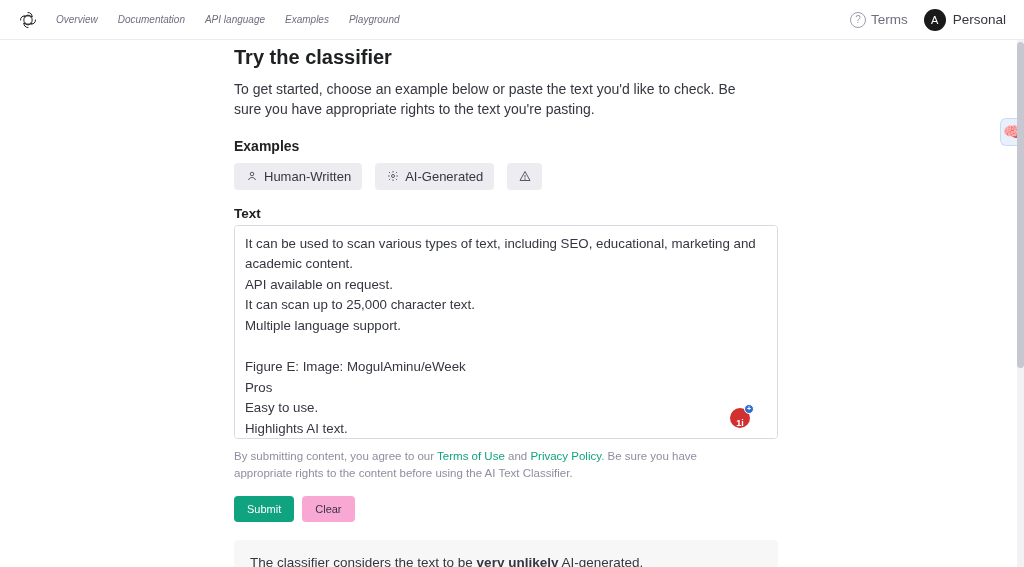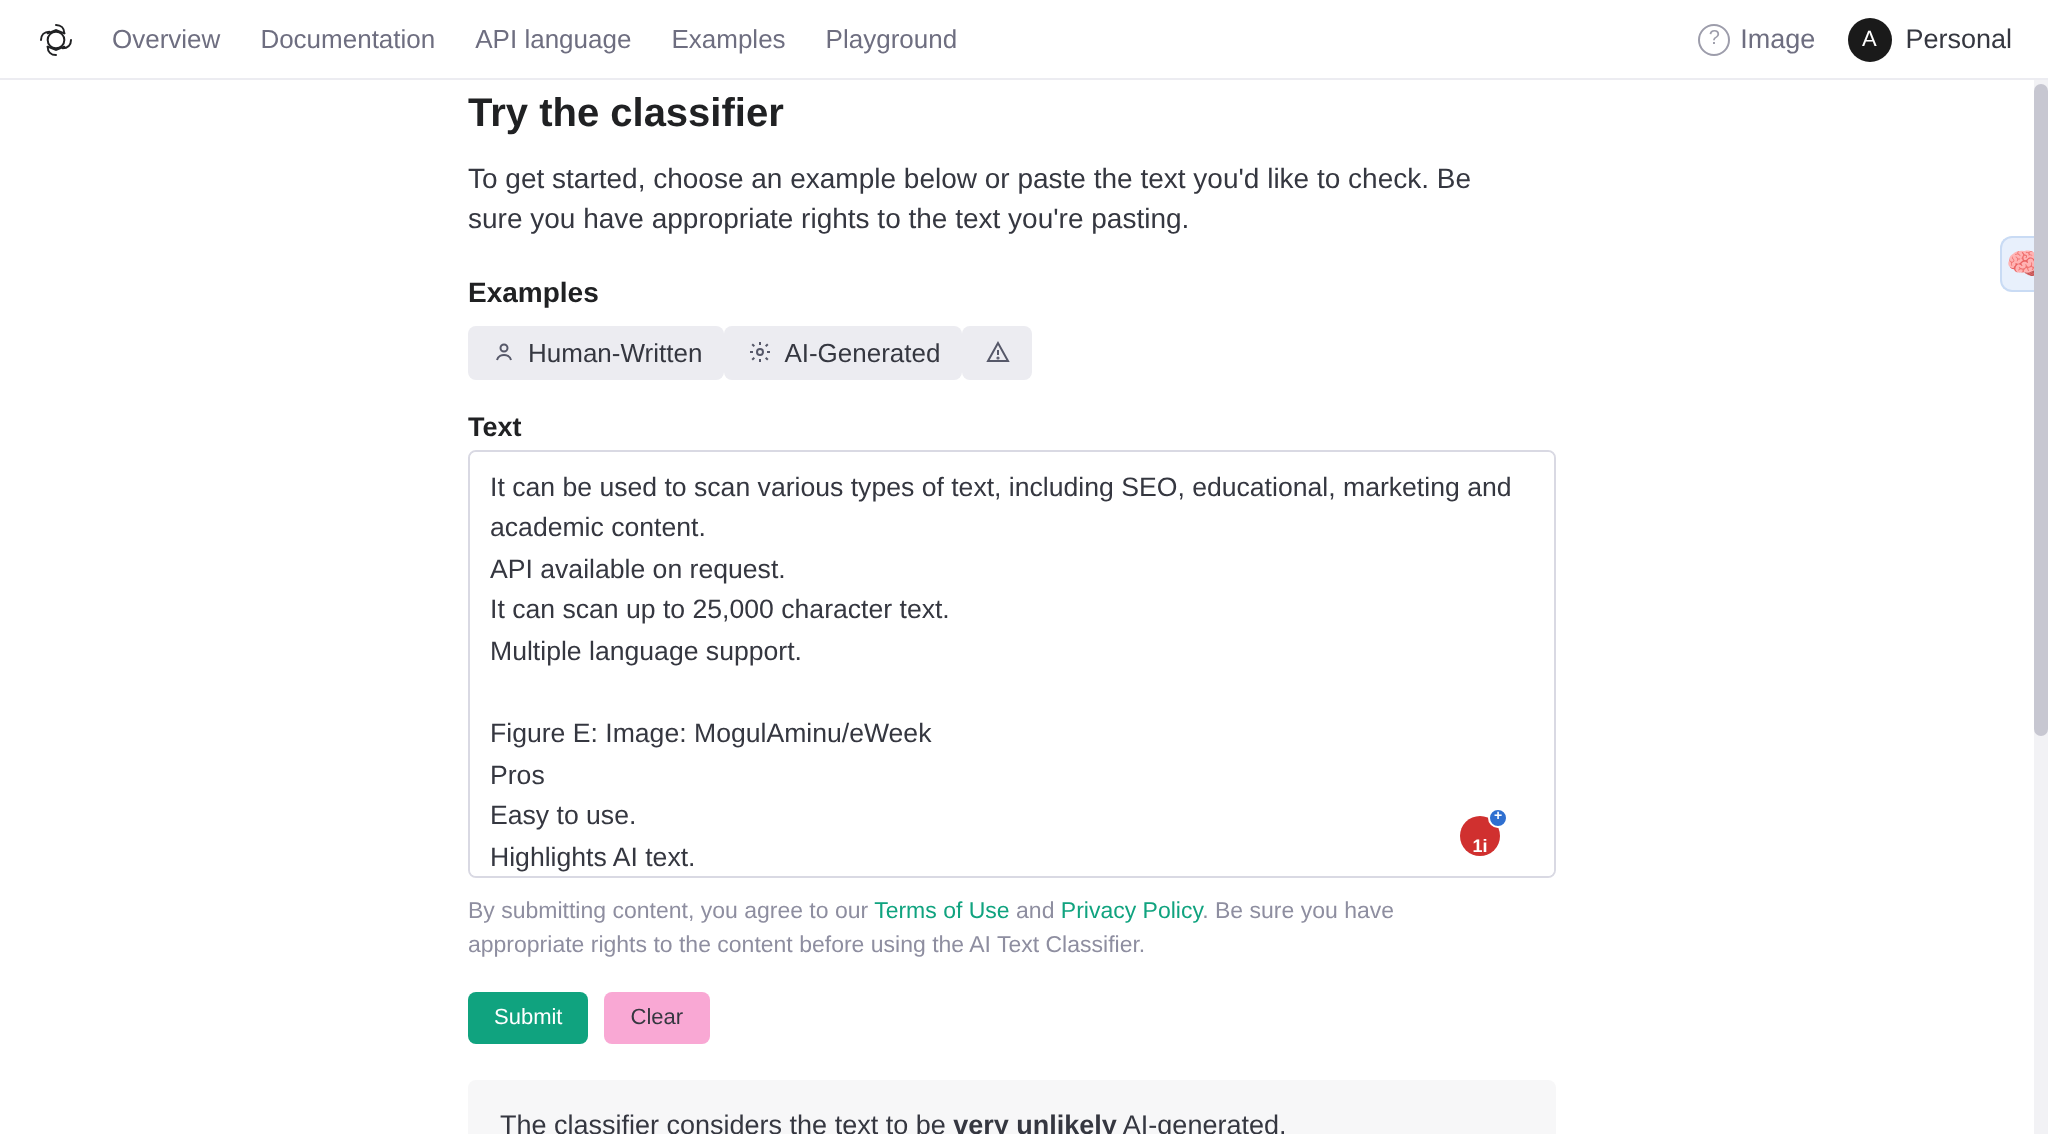--- a/index.html
+++ b/index.html
@@ -28,21 +28,22 @@
     height: 20px;
     display: flex;
     align-items: center;
     justify-content: center;
   }
   .logo svg { width: 20px; height: 20px; }
   .nav-links {
     display: flex;
     gap: 20px;
     color: #6e6e80;
-    font-size: 13px;
+    font-size: 10px;
+    font-style: italic;
   }
   .nav-links span { cursor: pointer; }
   .nav-right {
     margin-left: auto;
     display: flex;
     align-items: center;
     gap: 16px;
     font-size: 13.5px;
     color: #6e6e80;
   }
@@ -103,21 +104,21 @@
     max-width: 520px;
   }
   .examples-label {
     font-size: 14px;
     font-weight: 700;
     margin-bottom: 9px;
     color: #202123;
   }
   .chips {
     display: flex;
-    gap: 0;
+    gap: 13px;
     margin-bottom: 16px;
   }
   .chip {
     background: #ececf1;
     color: #353740;
     border: none;
     border-radius: 4px;
     padding: 6px 11px;
     font-size: 13px;
     display: flex;
@@ -275,21 +276,21 @@
   <div class="nav-links">
     <span>Overview</span>
     <span>Documentation</span>
     <span>API language</span>
     <span>Examples</span>
     <span>Playground</span>
   </div>
   <div class="nav-right">
     <div class="help-group">
       <span class="help-icon">?</span>
-      <span>Image</span>
+      <span>Terms</span>
     </div>
     <div class="account-group">
       <span class="avatar">A</span>
       <span>Personal</span>
     </div>
   </div>
 </div>
 
 <div class="main">
   <div class="section-title">Try the classifier</div>

